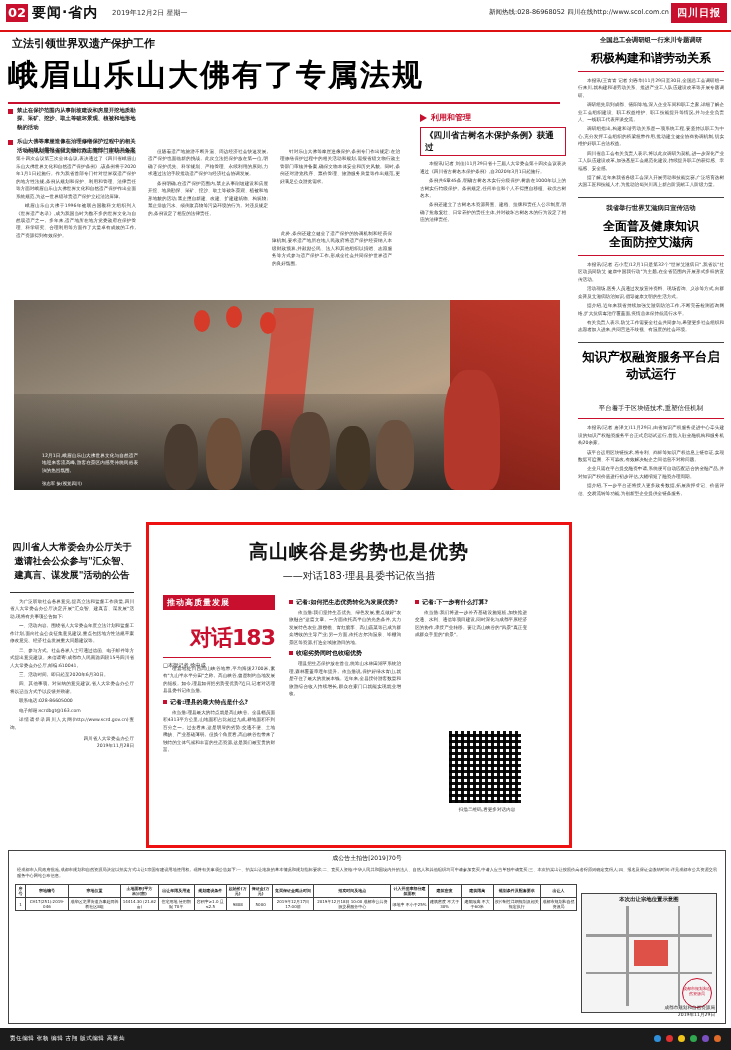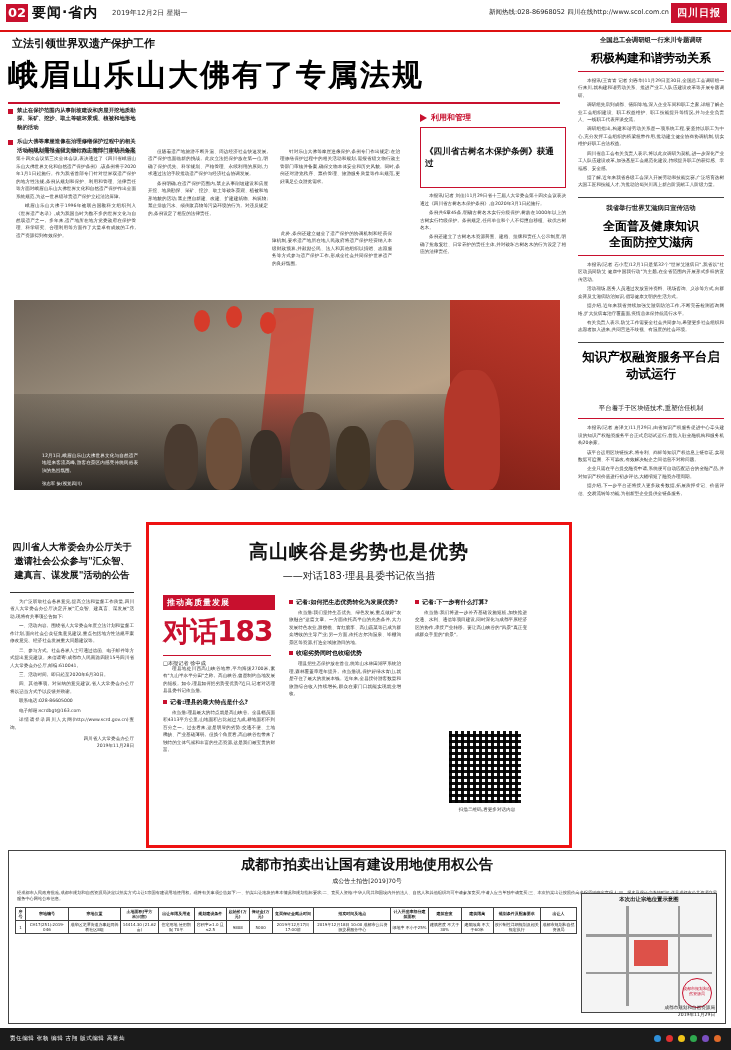--- a/index.html
+++ b/index.html
@@ -48,21 +48,21 @@
   .notice-t{position:absolute;left:10px;top:540px;width:124px;font-size:9.2px;font-weight:bold;line-height:1.5;text-align:center;color:#111;}
   .notice-rule{position:absolute;left:10px;top:592px;width:124px;height:1px;background:#333;}
   .notice-body{position:absolute;left:10px;top:598px;width:124px;}
 
   
   .feature{position:absolute;left:146px;top:522px;width:420px;height:320px;border:3px solid #e11;background:#fff;}
   .f-title{position:absolute;left:0;top:14px;width:420px;text-align:center;font-size:19px;font-weight:bold;letter-spacing:1px;}
   .f-sub{position:absolute;left:0;top:44px;width:420px;text-align:center;font-size:10px;color:#222;}
   .f-logo{position:absolute;left:14px;top:70px;width:112px;}
   .f-logo-top{background:#c8102e;color:#fff;font-size:8px;font-weight:bold;padding:2px 4px;letter-spacing:1px;}
-  .f-logo-big{margin-top:3px;font-size:28px;font-weight:bold;color:#c8102e;letter-spacing:-1px;}
+  .f-logo-big{margin-top:13px;font-size:22px;font-weight:bold;color:#c8102e;letter-spacing:-1px;text-align:right;}
   .f-logo-line{margin-top:4px;width:108px;height:1px;background:#c8102e;}
   .f-logo-cap{margin-top:4px;font-size:5.2px;color:#333;}
   .f-col{position:absolute;}
   .f-sh{font-size:6px;font-weight:bold;color:#111;margin:3px 0 2px 0;}
   .f-sh .sq{display:inline-block;width:4px;height:4px;background:#c8102e;margin-right:3px;}
   .qr{position:absolute;left:300px;top:206px;width:72px;height:72px;background:
       repeating-linear-gradient(0deg,#111 0 3px,#fff 3px 6px),
       repeating-linear-gradient(90deg,#111 0 3px,rgba(255,255,255,0) 3px 6px);
       background-blend-mode:multiply;}
   .qr-cap{position:absolute;left:296px;top:282px;width:84px;font-size:4.6px;text-align:center;color:#333;}
@@ -70,21 +70,21 @@
   
   .rcol{position:absolute;left:578px;top:36px;width:146px;}
   .r-kicker{font-size:6.4px;line-height:1.5;text-align:center;font-weight:bold;color:#222;}
   .r-head{font-size:12px;font-weight:bold;line-height:1.35;margin-top:4px;color:#000;text-align:center;}
   .r-rule{height:1px;background:#c8102e;margin:5px 0;}
   .r-sep{height:1px;background:#444;margin:8px 0 6px 0;}
 
   .simul{position:absolute;left:420px;top:112px;width:146px;}
   .simul-tag{display:flex;align-items:center;font-size:8px;font-weight:bold;color:#c8102e;}
   .simul-tag .tri{width:0;height:0;border-left:7px solid #c8102e;border-top:4.5px solid transparent;border-bottom:4.5px solid transparent;margin-right:4px;}
-  .simul-box{margin-top:4px;border:1px solid #c8102e;padding:18px 4px;font-size:8.6px;font-weight:bold;line-height:1.35;color:#111;}
+  .simul-box{margin-top:4px;border:1px solid #c8102e;padding:2px 4px;font-size:8.6px;font-weight:bold;line-height:1.35;color:#111;}
 
   
   .ann{position:absolute;left:8px;top:850px;width:716px;height:172px;border:1px solid #444;}
   .ann-title{margin-top:5px;text-align:center;font-size:14px;font-weight:bold;}
   .ann-sub{text-align:center;font-size:6px;margin-top:3px;color:#222;}
   .ann-note{margin:4px 8px 0 8px;font-size:4.2px;line-height:1.5;color:#333;text-align:justify;}
   .tbl{margin:4px 6px 0 6px;border-collapse:collapse;width:562px;font-size:4px;}
   .tbl th,.tbl td{border:1px solid #444;padding:1px;text-align:center;color:#222;line-height:1.3;}
   .tbl th{font-weight:bold;background:#fff;}
   .map{position:absolute;right:8px;top:42px;width:134px;height:118px;border:1px solid #444;background:#f4f4f4;}
@@ -263,21 +263,20 @@
       <div class="r-kicker" style="margin-top:21px;font-weight:normal;">平台着手于区块链技术,重塑信任机制</div>
       <div class="r-rule"></div>
       <div class="txt p">本报讯(记者 唐泽文)11月29日,由省知识产权服务促进中心牵头建设的知识产权融资服务平台正式启动试运行,首批入驻金融机构和服务机构20余家。</div>
       <div class="txt p">该平台运用区块链技术,将专利、商标等知识产权信息上链存证,实现数据可追溯、不可篡改,有效解决银企之间信息不对称问题。</div>
       <div class="txt p">企业只需在平台提交融资申请,系统便可自动匹配适合的金融产品,并对知识产权价值进行初步评估,大幅缩短了融资办理周期。</div>
       <div class="txt p">据介绍,下一步平台还将接入更多政务数据,拓展质押登记、价值评估、交易流转等功能,为创新型企业提供全链条服务。</div>
     </div>
   </div>
 
   <div class="ann">
-    <div class="ann-title">成都市拍卖出让国有建设用地使用权公告</div>
     <div class="ann-sub">成公告土拍告[2019]70号</div>
     <div class="ann-note">经成都市人民政府批准,成都市规划和自然资源局决定以拍卖方式出让1宗国有建设用地使用权。现将有关事项公告如下:一、拍卖出让地块的基本情况和规划指标要求;二、竞买人资格:中华人民共和国境内外的法人、自然人和其他组织均可申请参加竞买,申请人应当单独申请竞买;三、本次拍卖出让按照价高者得原则确定竞得人;四、报名及保证金缴纳时间:详见成都市公共资源交易服务中心网站公布信息。</div>
 
     <table class="tbl">
       <thead>
         <tr>
           <th>序号</th>
           <th>宗地编号</th>
           <th>宗地位置</th>
           <th>土地面积(平方米)/(亩)</th>

